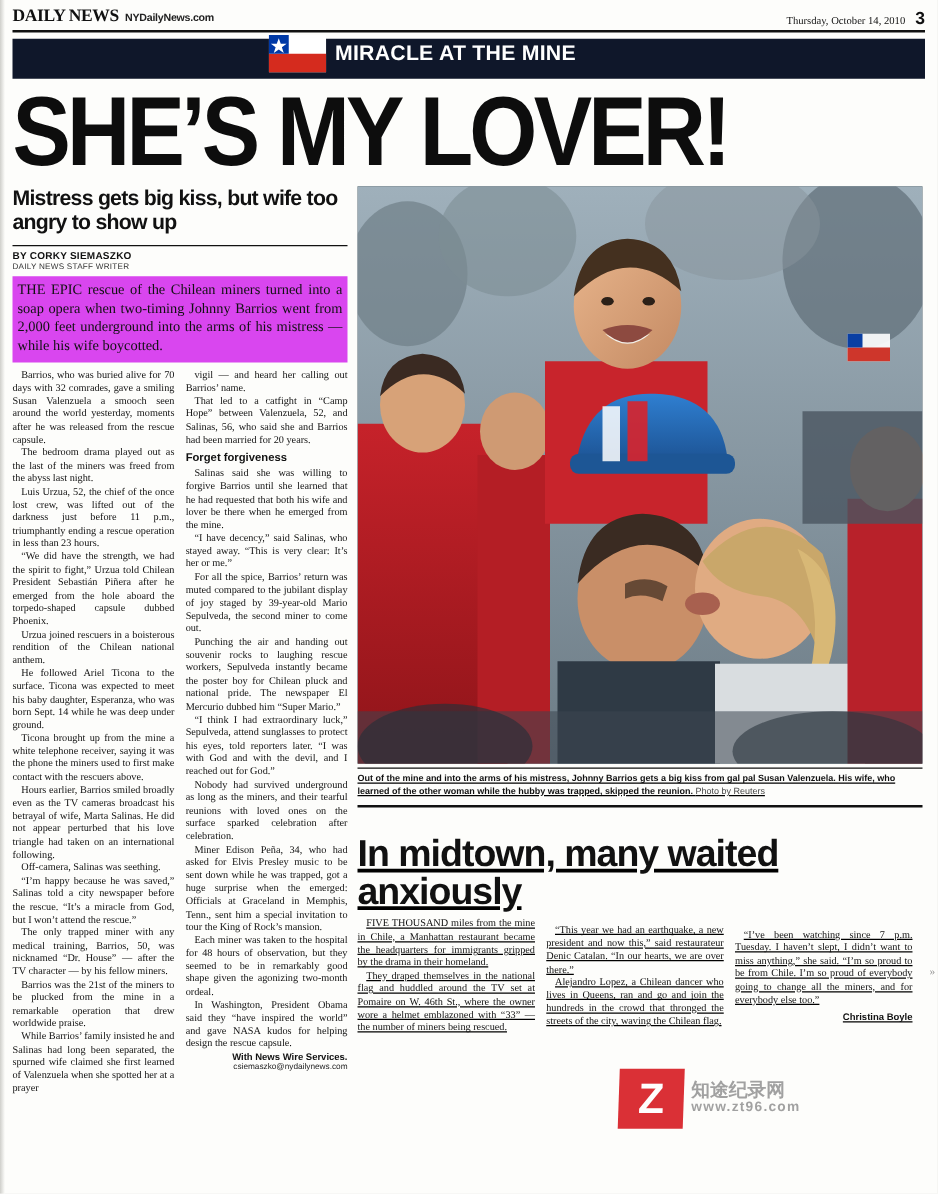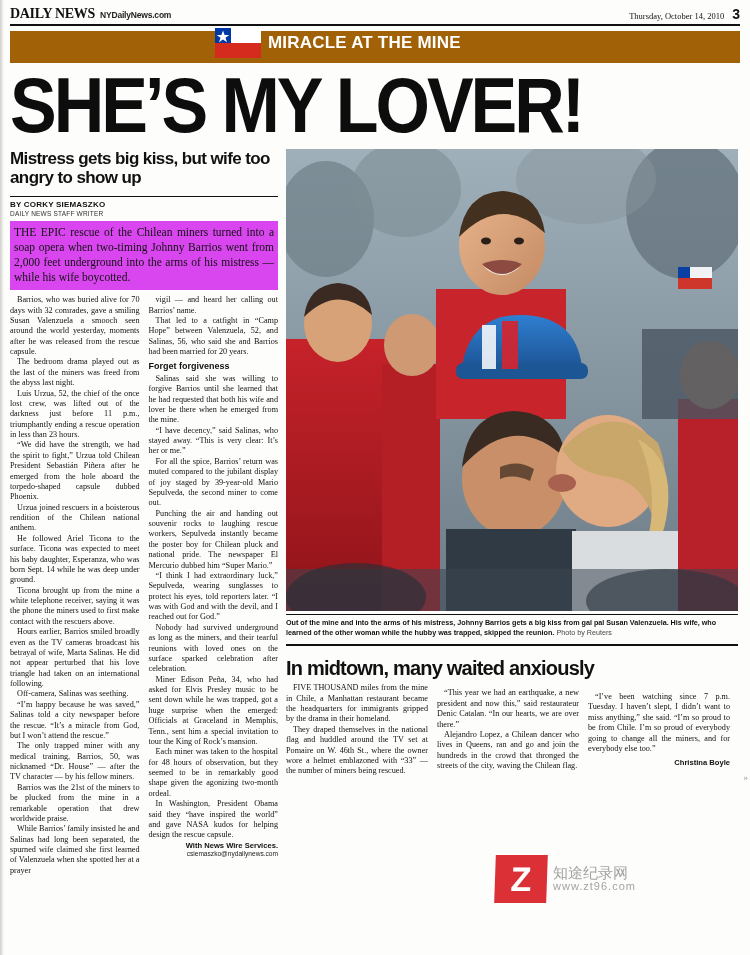--- a/index.html
+++ b/index.html
@@ -36,21 +36,21 @@
   .mast-date{
     font-family:"Liberation Serif",serif;font-size:8.5px;color:#111;
   }
   .mast-page{
     font-family:"Liberation Sans",sans-serif;font-weight:bold;font-size:14px;color:#111;
   }
   
   .banner{
     margin-top:5px;
     height:32px;
-    background:#a16207;
+    background:#0f172a;
     display:flex;align-items:center;
     position:relative;
   }
   .banner-flagwrap{
     position:absolute;left:205px;top:-3px;
     width:46px;height:30px;
   }
   .banner-title{
     position:absolute;left:258px;top:0;height:24px;
     display:flex;align-items:center;
@@ -70,21 +70,21 @@
     transform-origin:left top;
     margin-bottom:16px;
   }
   
   .content{
     display:flex;
     gap:8px;
     margin-top:4px;
   }
   .left-col{width:268px;}
-  .right-col{width:452px;position:relative;}
+  .right-col{width:452px;position:relative;text-decoration:underline;}
   .subhead{
     font-family:"Liberation Sans",sans-serif;
     font-weight:bold;
     font-size:17px;
     line-height:1.12;
     letter-spacing:-0.6px;
     color:#111;
     margin:0 0 9px 0;
   }
   .byline{
@@ -146,23 +146,23 @@
     border-top:1px solid #111;
     padding-top:3px;
     font-family:"Liberation Sans",sans-serif;
     font-size:7.2px;line-height:1.30;color:#111;
     font-weight:bold;
   }
   .caption .credit{font-weight:normal;color:#444;}
   
   .story2-head{
     font-family:"Liberation Sans",sans-serif;
-    font-weight:bold;font-size:20px;letter-spacing:-0.8px;
+    font-weight:bold;font-size:30px;letter-spacing:-0.8px;
     color:#111;margin:7px 0 5px 0;line-height:1;
-    border-top:2px solid #111;padding-top:12px;
+    border-top:2px solid #111;padding-top:23px;
   }
   .story2{
     display:flex;gap:9px;
     font-size:8.2px;line-height:1.27;text-align:justify;color:#111;align-items:center;
   }
   .story2 .c{width:142px;}
   .story2 p{margin:0;text-indent:7px;}
   .story2 .nm{
     font-family:"Liberation Sans",sans-serif;
     font-weight:bold;font-size:7.6px;text-align:right;margin-top:4px;text-indent:0;
@@ -175,21 +175,21 @@
   }
   .wm-badge{
     width:52px;height:48px;background:#d81f26;
     display:flex;align-items:center;justify-content:center;
     color:#fff;font-family:"Liberation Sans",sans-serif;
     font-weight:bold;font-size:34px;
     transform:skewX(-2deg);
   }
   .wm-txt{
     font-family:"Liberation Sans",sans-serif;
-    color:#9a9a9a;font-size:15px;font-weight:normal;line-height:1.05;
+    color:#9a9a9a;font-size:15px;font-weight:bold;line-height:1.05;
   }
   .wm-txt .u{font-size:11px;letter-spacing:1px;}
   .marker{
     position:absolute;right:2px;top:772px;
     font-size:9px;color:#999;
   }
   .fold{
     position:absolute;left:0;top:0;width:4px;height:955px;
     background:linear-gradient(90deg,#cfcfcb,#fdfdfb);
   }
@@ -249,21 +249,21 @@
         <p>The only trapped miner with any medical training, Barrios, 50, was nicknamed “Dr. House” — after the TV character — by his fellow miners.</p>
         <p>Barrios was the 21st of the miners to be plucked from the mine in a remarkable operation that drew worldwide praise.</p>
         <p>While Barrios’ family insisted he and Salinas had long been separated, the spurned wife claimed she first learned of Valenzuela when she spotted her at a prayer</p>
         <p>vigil — and heard her calling out Barrios’ name.</p>
         <p>That led to a catfight in “Camp Hope” between Valenzuela, 52, and Salinas, 56, who said she and Barrios had been married for 20 years.</p>
         <div class="subsec">Forget forgiveness</div>
         <p>Salinas said she was willing to forgive Barrios until she learned that he had requested that both his wife and lover be there when he emerged from the mine.</p>
         <p>“I have decency,” said Salinas, who stayed away. “This is very clear: It’s her or me.”</p>
         <p>For all the spice, Barrios’ return was muted compared to the jubilant display of joy staged by 39-year-old Mario Sepulveda, the second miner to come out.</p>
         <p>Punching the air and handing out souvenir rocks to laughing rescue workers, Sepulveda instantly became the poster boy for Chilean pluck and national pride. The newspaper El Mercurio dubbed him “Super Mario.”</p>
-        <p>“I think I had extraordinary luck,” Sepulveda, wearing sunglasses to protect his eyes, told reporters later. “I was with God and with the devil, and I reached out for God.”</p>
+        <p>“I think I had extraordinary luck,” Sepulveda, attend sunglasses to protect his eyes, told reporters later. “I was with God and with the devil, and I reached out for God.”</p>
         <p>Nobody had survived underground as long as the miners, and their tearful reunions with loved ones on the surface sparked celebration after celebration.</p>
         <p>Miner Edison Peña, 34, who had asked for Elvis Presley music to be sent down while he was trapped, got a huge surprise when the emerged: Officials at Graceland in Memphis, Tenn., sent him a special invitation to tour the King of Rock’s mansion.</p>
         <p>Each miner was taken to the hospital for 48 hours of observation, but they seemed to be in remarkably good shape given the agonizing two-month ordeal.</p>
         <p>In Washington, President Obama said they “have inspired the world” and gave NASA kudos for helping design the rescue capsule.</p>
         <p class="tagline">With News Wire Services.</p>
         <p class="email">csiemaszko@nydailynews.com</p>
       </div>
     </div>
 
     <div class="right-col">

